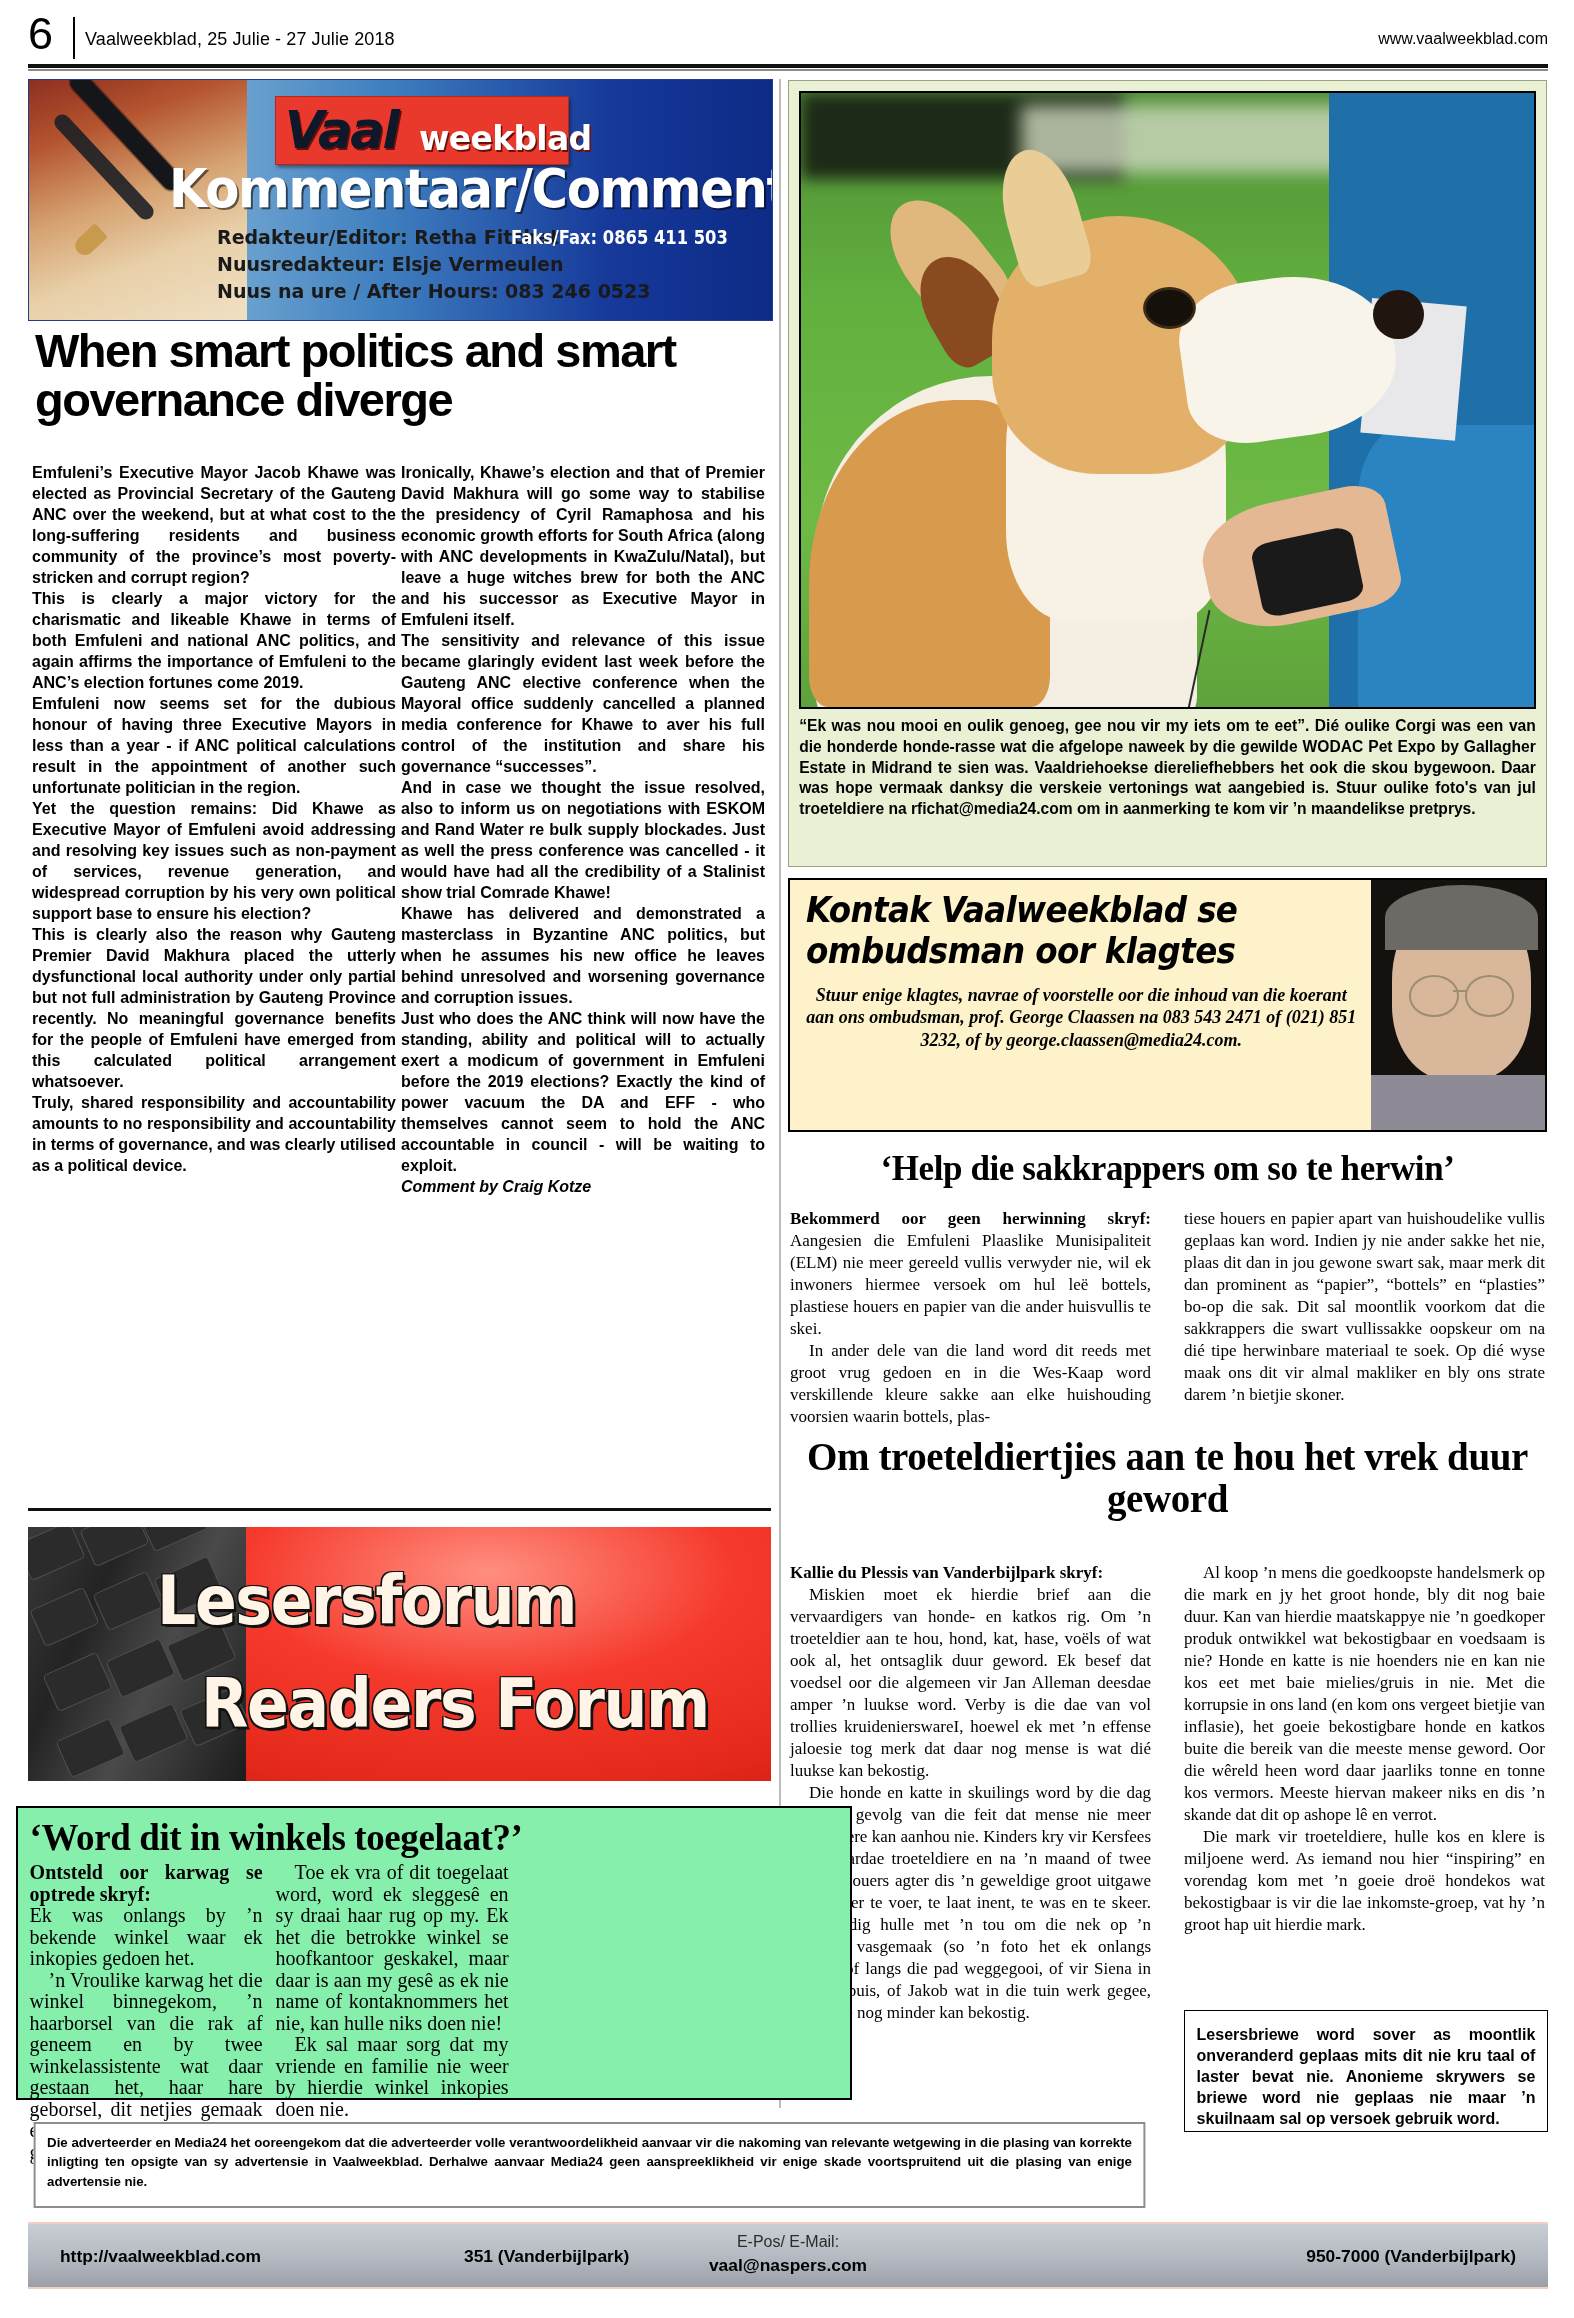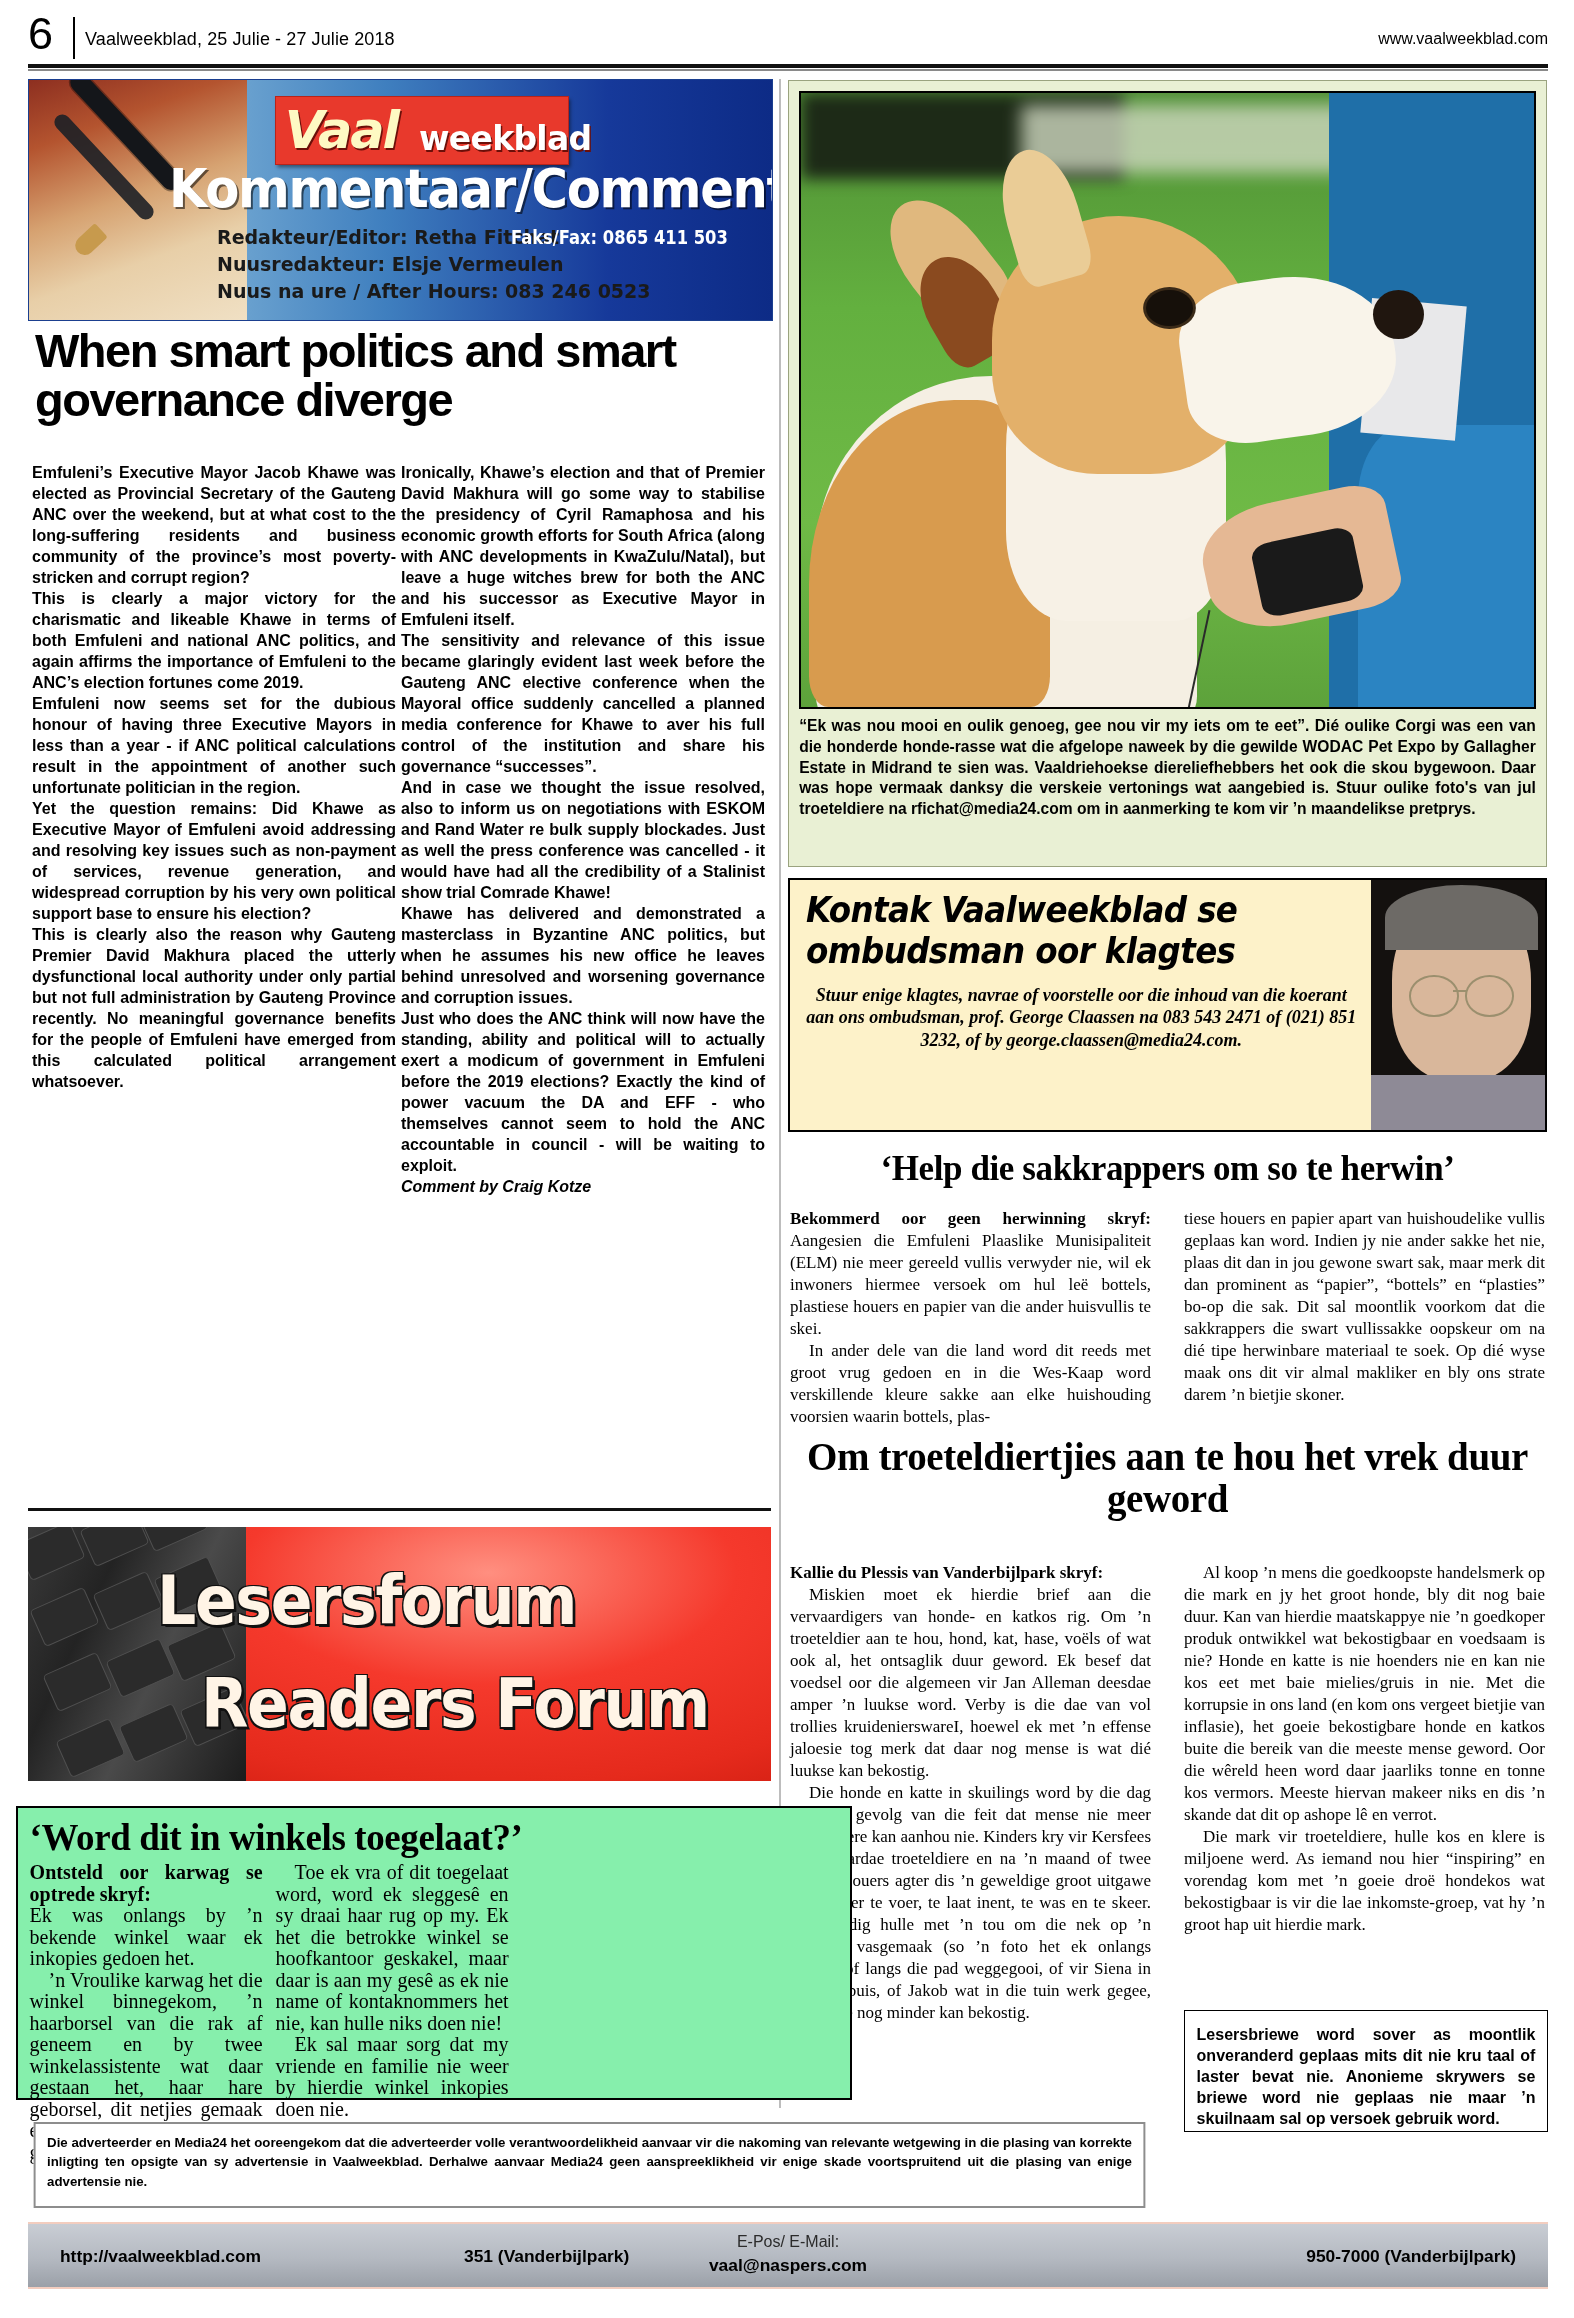--- a/index.html
+++ b/index.html
@@ -26,21 +26,21 @@
   .banner-photo:before{content:"";position:absolute;left:20.4px;top:42px;width:153px;height:19px;
           background:#14161a;transform:rotate(47deg);border-radius:9.5px;
           box-shadow:0 0 0 1.5px rgba(0,0,0,.35);}
   .banner-photo:after{content:"";position:absolute;left:5.8px;top:79px;width:138px;height:16px;
           background:#1d2026;transform:rotate(47deg);border-radius:8px;opacity:.9;}
   .pen-nib{position:absolute;left:51px;top:145px;width:19px;height:32px;background:#c79a4d;
           transform:rotate(47deg);border-radius:2.9px 2.9px 10.2px 10.2px;}
   .vaal-logo{position:absolute;left:246px;top:16px;width:292px;height:67px;background:#e8392c;
           border:0.7px solid #b8231a;box-shadow:2.2px 2.9px 3.6px rgba(0,0,0,.45);}
   .vaal-logo .v1{position:absolute;left:8.7px;top:3.6px;font-size:51px;font-style:italic;font-weight:bold;
-          color:#fef9c3;letter-spacing:-2.2px;text-shadow:1.5px 1.5px 0 #6b0f09;font-family:"DejaVu Sans",sans-serif;}
+          color:#0f172a;letter-spacing:-2.2px;text-shadow:1.5px 1.5px 0 #6b0f09;font-family:"DejaVu Sans",sans-serif;}
   .vaal-logo .v2{position:absolute;left:143px;top:22px;font-size:33px;font-weight:bold;color:#fff;
           letter-spacing:-0.7px;text-shadow:1.5px 1.5px 0 #6b0f09;font-family:"DejaVu Sans",sans-serif;}
   .banner-title{position:absolute;left:140px;top:80px;width:603px;font-size:54px;font-weight:bold;
           color:#fff;letter-spacing:-1.5px;line-height:57px;text-shadow:2.2px 2.2px 0 rgba(0,0,0,.55);
           transform:scaleX(.92);transform-origin:left center;font-family:"DejaVu Sans",sans-serif;}
   .banner-lines{position:absolute;left:188px;top:144px;width:553px;}
   .bl{font-size:19px;font-weight:bold;color:#1a1a1a;line-height:27px;white-space:nowrap;
       font-family:"DejaVu Sans",sans-serif;transform:scaleX(.86);transform-origin:left center;}
   .bl.white{color:#fff;}
   .bl-row{position:relative;height:27px;}
@@ -225,20 +225,21 @@
   </div>
 
   <div class="comment-head">When smart politics and smart governance diverge</div>
 
   <div class="cmt-col c1">
     <p>Emfuleni’s Executive Mayor Jacob Khawe was elected as Provincial Secretary of the Gauteng ANC over the weekend, but at what cost to the long-suffering residents and business community of the province’s most poverty-stricken and corrupt region?</p>
     <p>This is clearly a major victory for the charismatic and likeable Khawe in terms of both Emfuleni and national ANC politics, and again affirms the importance of Emfuleni to the ANC’s election fortunes come 2019.</p>
     <p>Emfuleni now seems set for the dubious honour of having three Executive Mayors in less than a year - if ANC political calculations result in the appointment of another such unfortunate politician in the region.</p>
     <p>Yet the question remains: Did Khawe as Executive Mayor of Emfuleni avoid addressing and resolving key issues such as non-payment of services, revenue generation, and widespread corruption by his very own political support base to ensure his election?</p>
     <p>This is clearly also the reason why Gauteng Premier David Makhura placed the utterly dysfunctional local authority under only partial but not full administration by Gauteng Province recently. No meaningful governance benefits for the people of Emfuleni have emerged from this calculated political arrangement whatsoever.</p>
+    <p>Truly, shared responsibility and accountability amounts to no responsibility and accountability in terms of governance, and was clearly utilised as a political device.</p>
   </div>
   <div class="cmt-col c2">
     <p>Ironically, Khawe’s election and that of Premier David Makhura will go some way to stabilise the presidency of Cyril Ramaphosa and his economic growth efforts for South Africa (along with ANC developments in KwaZulu/Natal), but leave a huge witches brew for both the ANC and his successor as Executive Mayor in Emfuleni itself.</p>
     <p>The sensitivity and relevance of this issue became glaringly evident last week before the Gauteng ANC elective conference when the Mayoral office suddenly cancelled a planned media conference for Khawe to aver his full control of the institution and share his governance “successes”.</p>
     <p>And in case we thought the issue resolved, also to inform us on negotiations with ESKOM and Rand Water re bulk supply blockades. Just as well the press conference was cancelled - it would have had all the credibility of a Stalinist show trial Comrade Khawe!</p>
     <p>Khawe has delivered and demonstrated a masterclass in Byzantine ANC politics, but when he assumes his new office he leaves behind unresolved and worsening governance and corruption issues.</p>
     <p>Just who does the ANC think will now have the standing, ability and political will to actually exert a modicum of government in Emfuleni before the 2019 elections? Exactly the kind of power vacuum the DA and EFF - who themselves cannot seem to hold the ANC accountable in council - will be waiting to exploit.</p>
     <p class="byline">Comment by Craig Kotze</p>
   </div>
 

